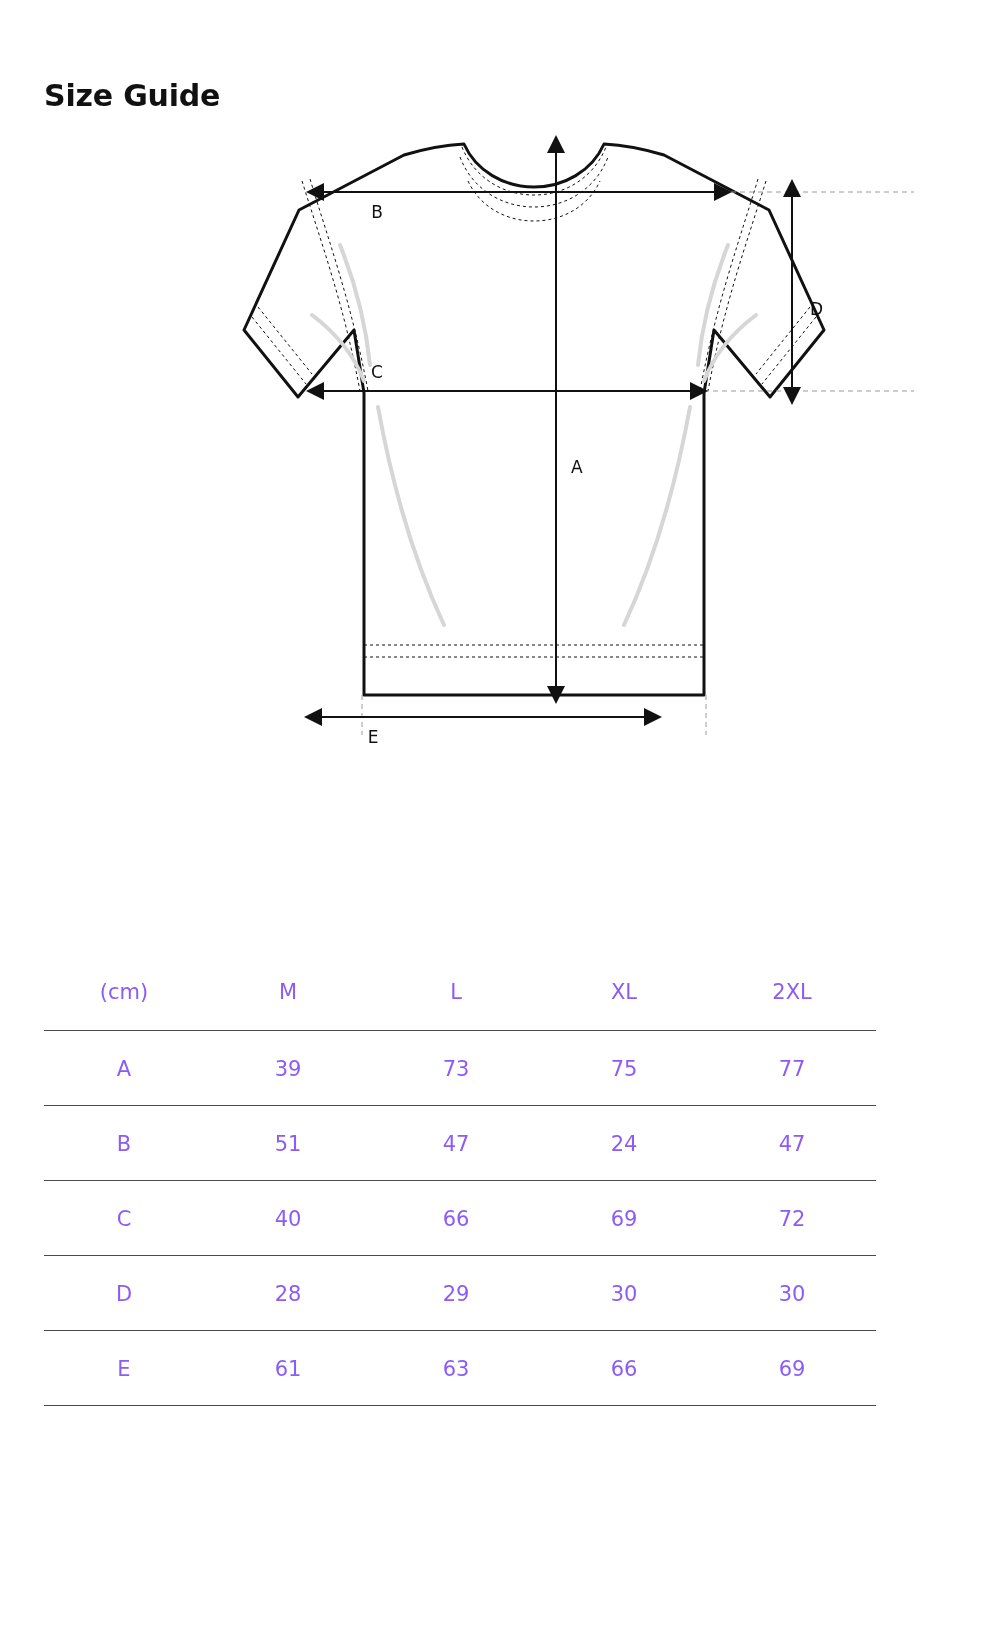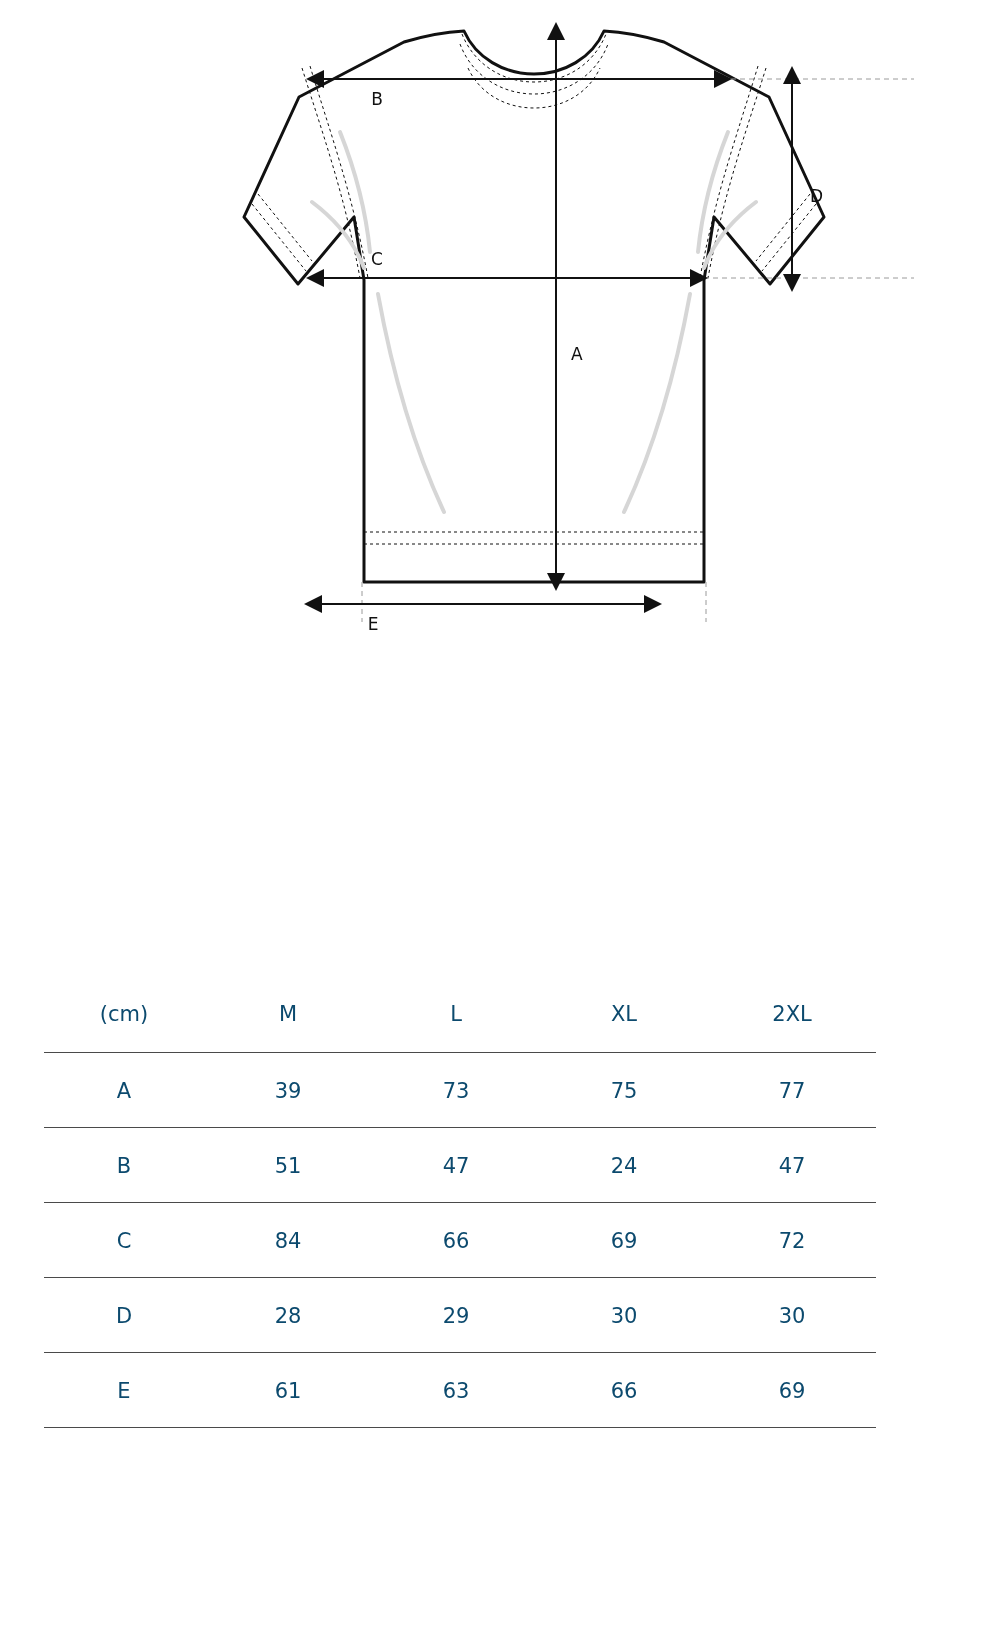--- a/index.html
+++ b/index.html
@@ -48,21 +48,21 @@
   table.size-table {
     width: 830px;
     border-collapse: collapse;
     table-layout: fixed;
   }
   table.size-table th,
   table.size-table td {
     font-size: 21px;
     font-weight: normal;
     text-align: center;
-    color: #0c4a6e;
+    color: #8b5cf6;
     padding: 26px 0 24px 0;
     border: none;
   }
   table.size-table thead th {
     padding-top: 0;
     padding-bottom: 26px;
   }
   table.size-table thead tr {
     border-bottom: 1px solid #4a4a4a;
   }
@@ -114,20 +114,21 @@
     font-family: "DejaVu Sans", "Liberation Sans", sans-serif;
     font-size: 17px;
     fill: #111111;
   }
 </style>
 </head>
 <body>
 
 <div class="page">
 
+  <h1 class="page-title">Size Guide</h1>
 
   <div class="diagram-wrap">
     <svg width="912" height="660" viewBox="0 0 912 660" xmlns="http://www.w3.org/2000/svg">
 
       <path class="shirt-outline" d="M 360 20
            C 380 14, 400 10, 420 9
            C 432 36, 460 52, 490 52
            C 520 52, 548 36, 560 9
            C 580 10, 600 14, 620 20
            L 725 75
@@ -222,21 +223,21 @@
         </tr>
         <tr>
           <td>B</td>
           <td>51</td>
           <td>47</td>
           <td>24</td>
           <td>47</td>
         </tr>
         <tr>
           <td>C</td>
-          <td>84</td>
+          <td>40</td>
           <td>66</td>
           <td>69</td>
           <td>72</td>
         </tr>
         <tr>
           <td>D</td>
           <td>28</td>
           <td>29</td>
           <td>30</td>
           <td>30</td>

